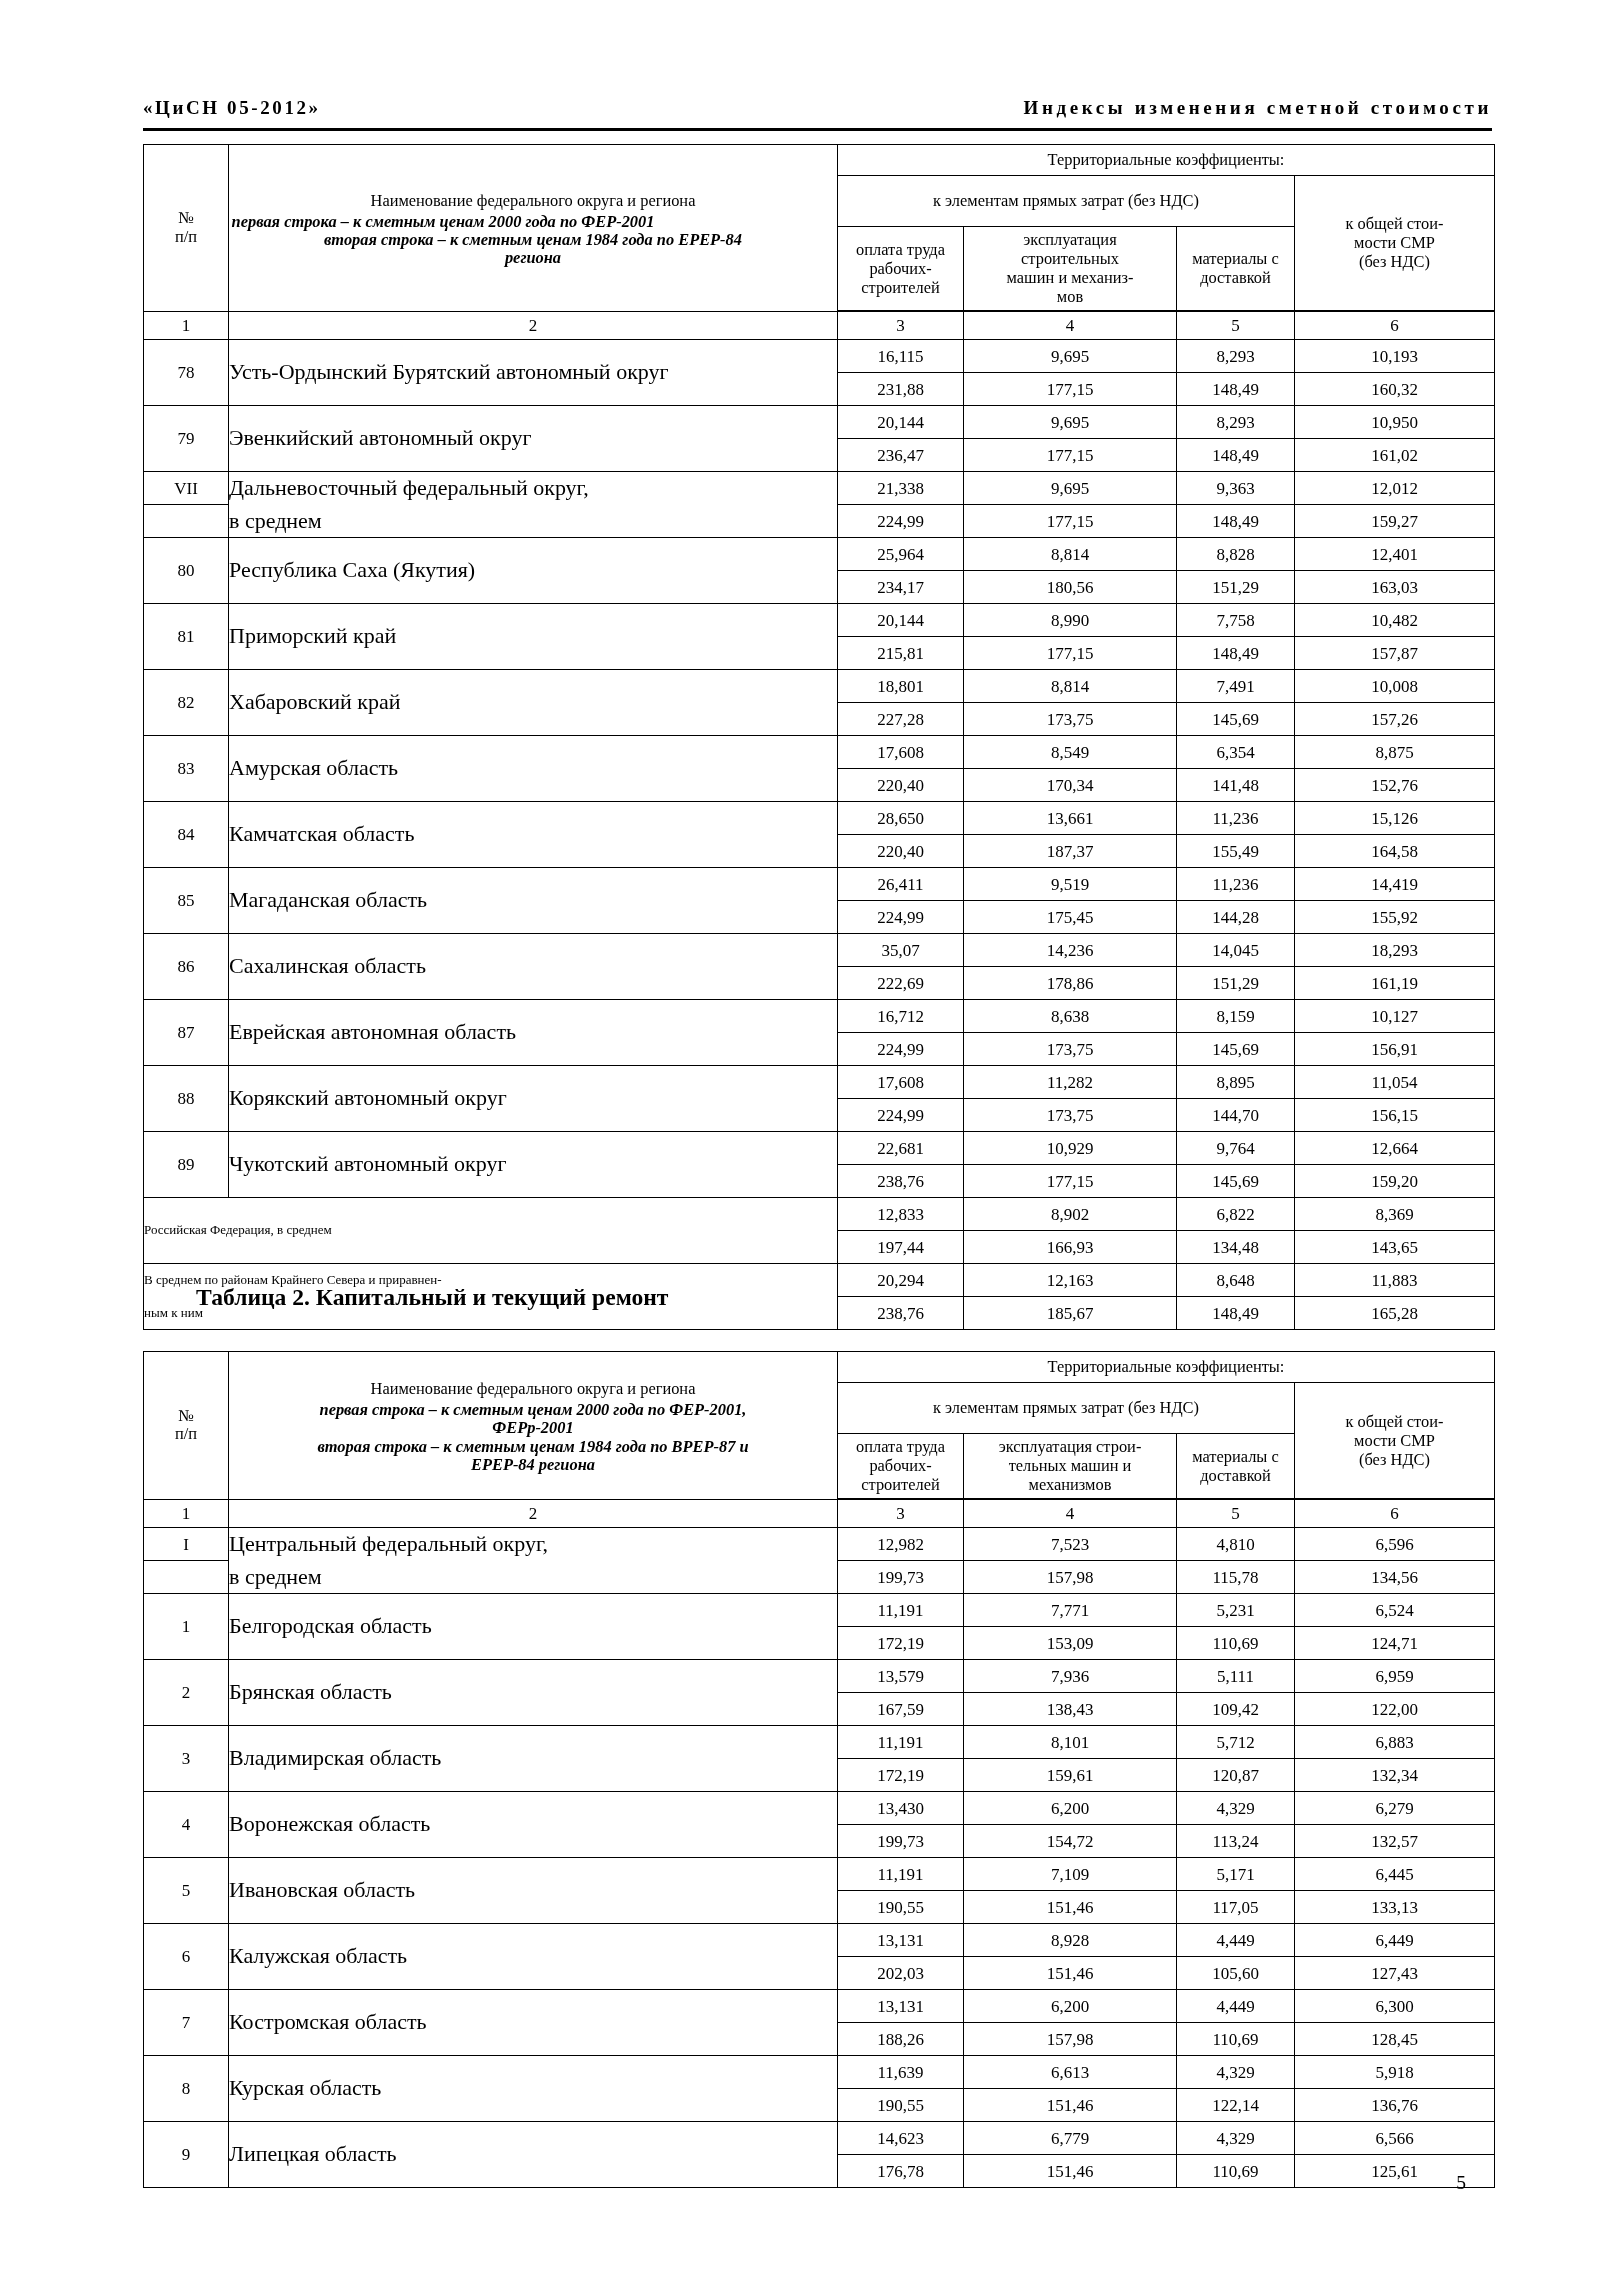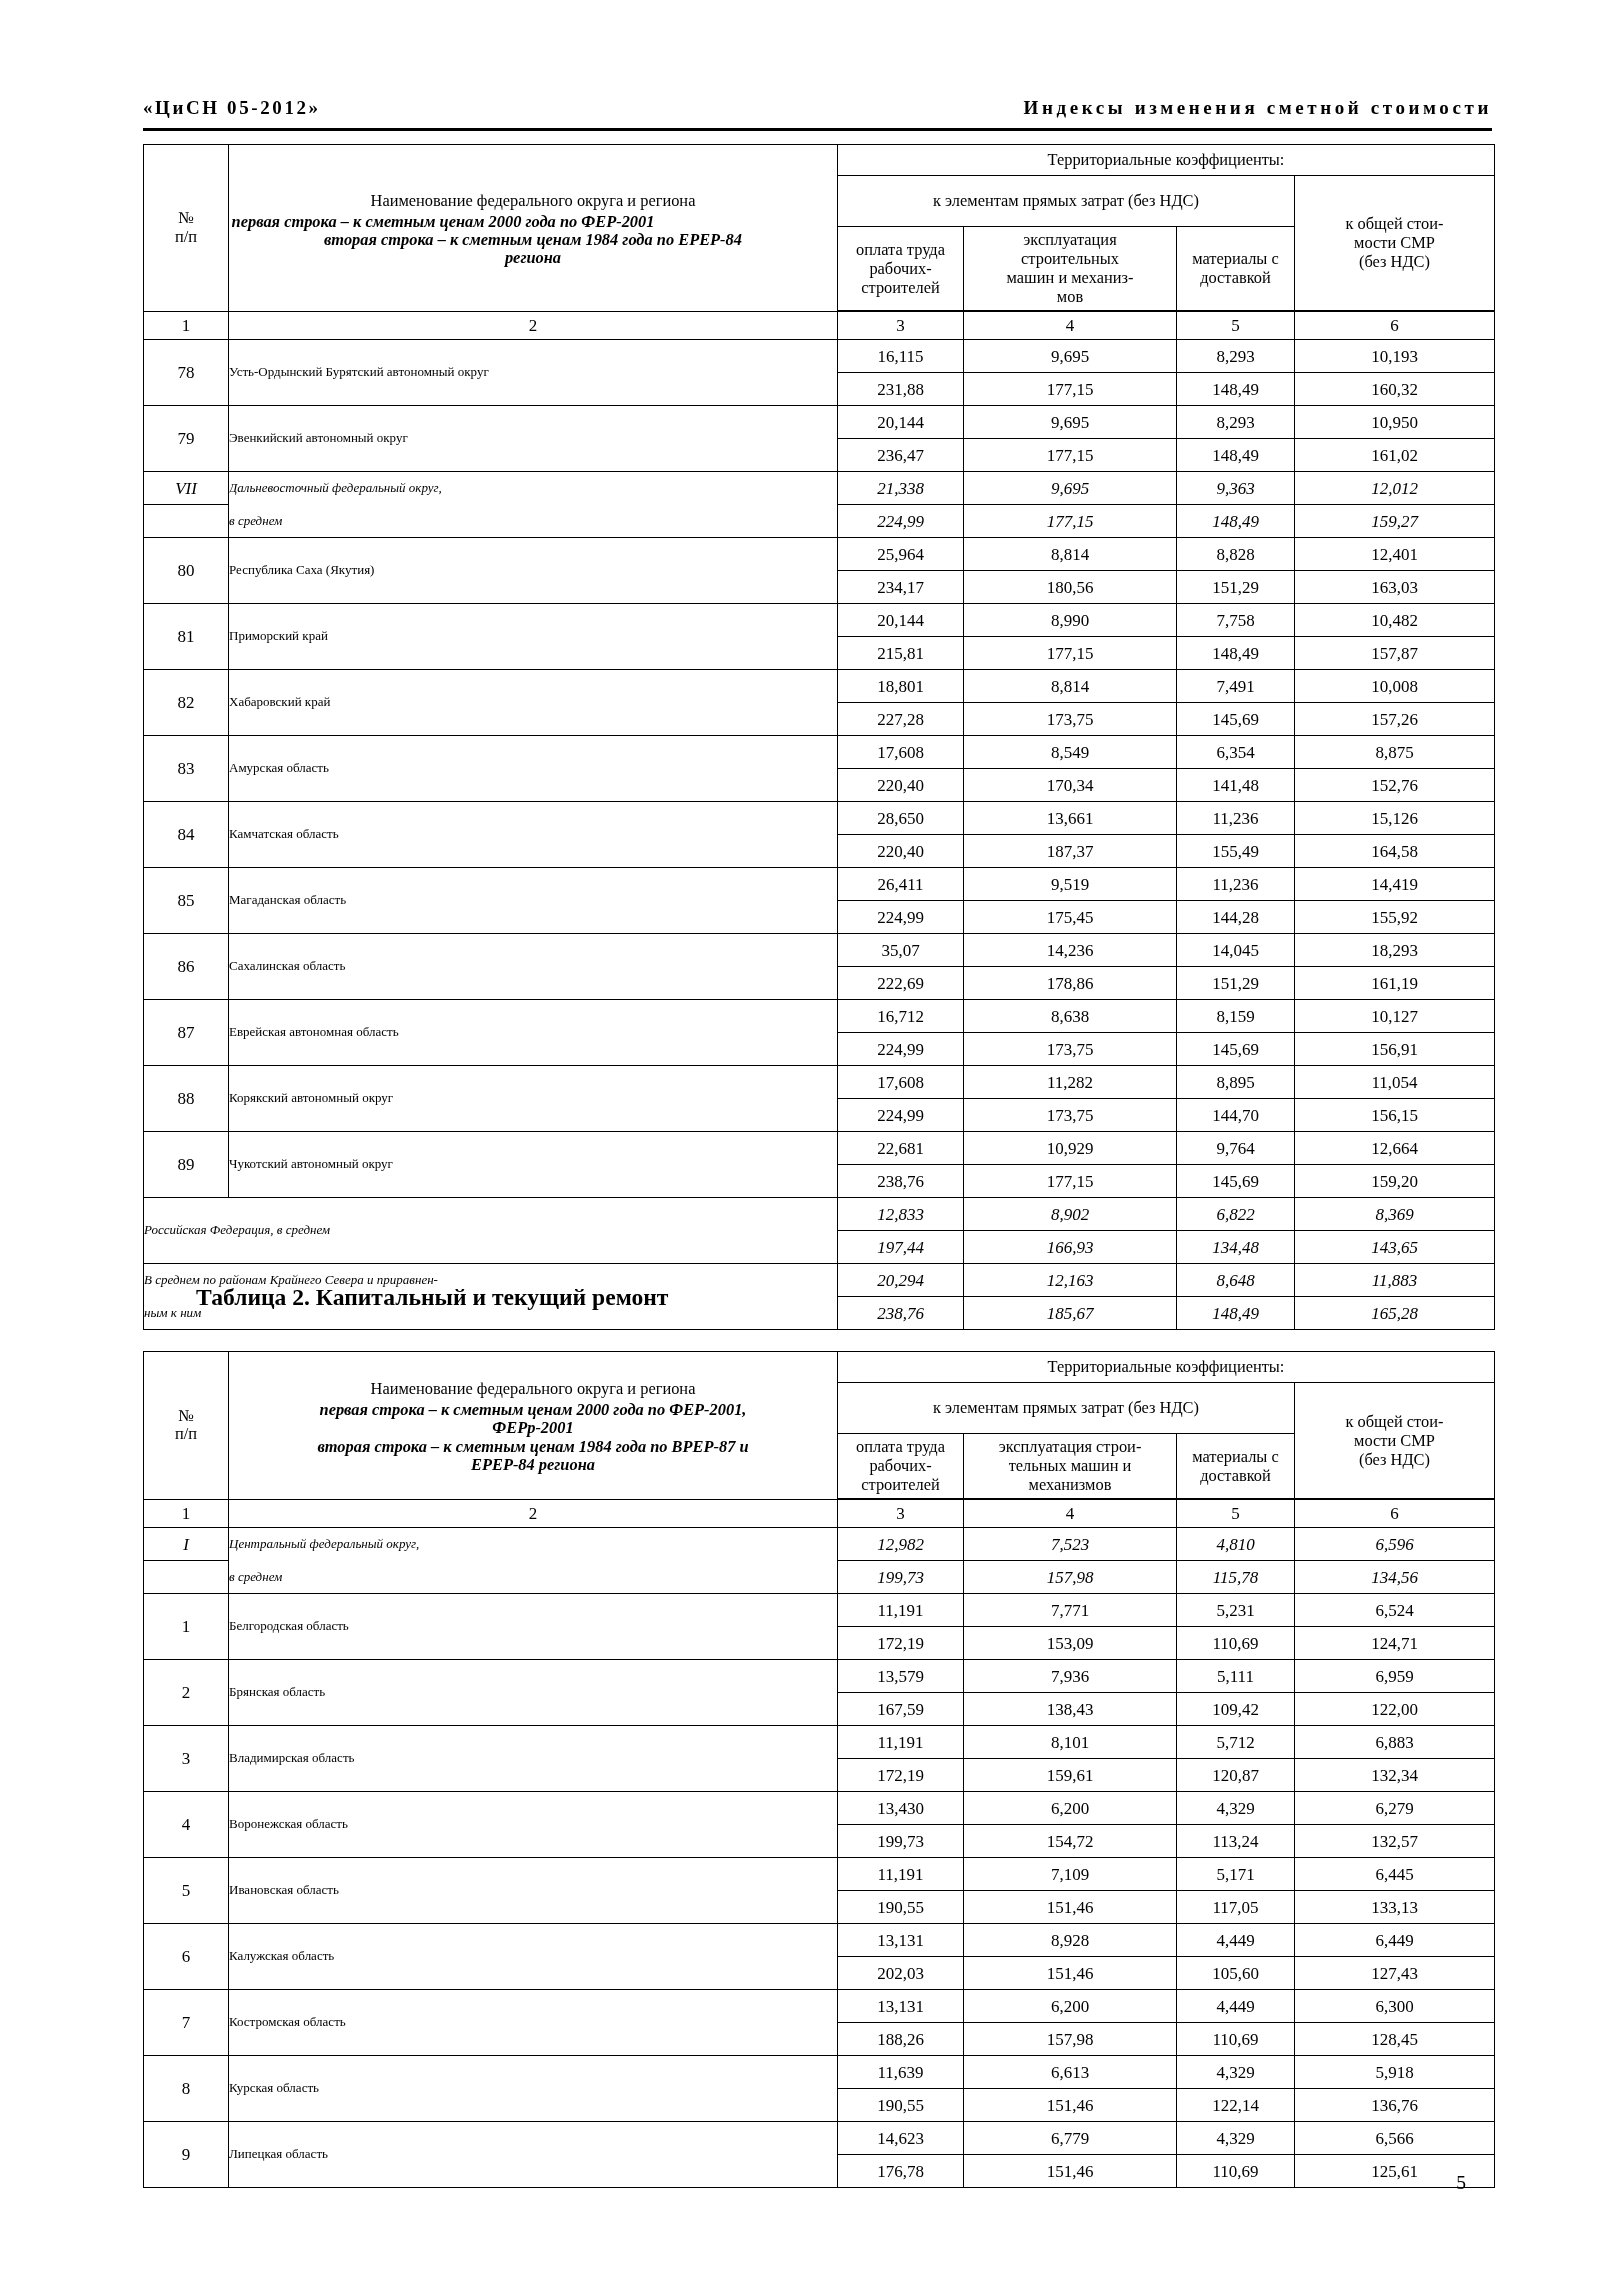--- a/index.html
+++ b/index.html
@@ -51,27 +51,27 @@
   .c-6     { width:200px; text-align:center; }
 
   .hd-center { text-align:center; }
   .hd-top    { vertical-align:top; }
   .hcap { font-size:16.4px; padding:3.9px 3.9px 2.6px 3.9px; }
   .hcap-i { font-style:italic; font-weight:bold; font-size:16.4px; }
   .hsub { font-size:16.4px; padding:3.3px 2.6px; line-height:1.16; }
 
   .colnum td { text-align:center; font-size:17px; height:27.5px; }
 
-  .rname  { padding-left:6.5px; font-size:13px; }
+  .rname  { padding-left:6.5px; font-size:22px; }
   .rnum   { text-align:center; font-size:17px; }
   .rval   { text-align:center; font-size:17px; height:31px; }
   tr.line1 td, tr.line2 td { height:32px; }
   td.spanname { padding-left:6.5px; font-size:13px; vertical-align:middle; }
 
-  .bold { font-weight:bold;font-style:italic; }
+  .bold { font-weight:bold; }
 
   
   .nb-bottom { border-bottom:none !important; }
   .nb-top    { border-top:none !important; }
 
   
   .tbl2cap {
     position:absolute; left:196px; top:1284px;
     font-size:23.6px; font-weight:bold;
   }

